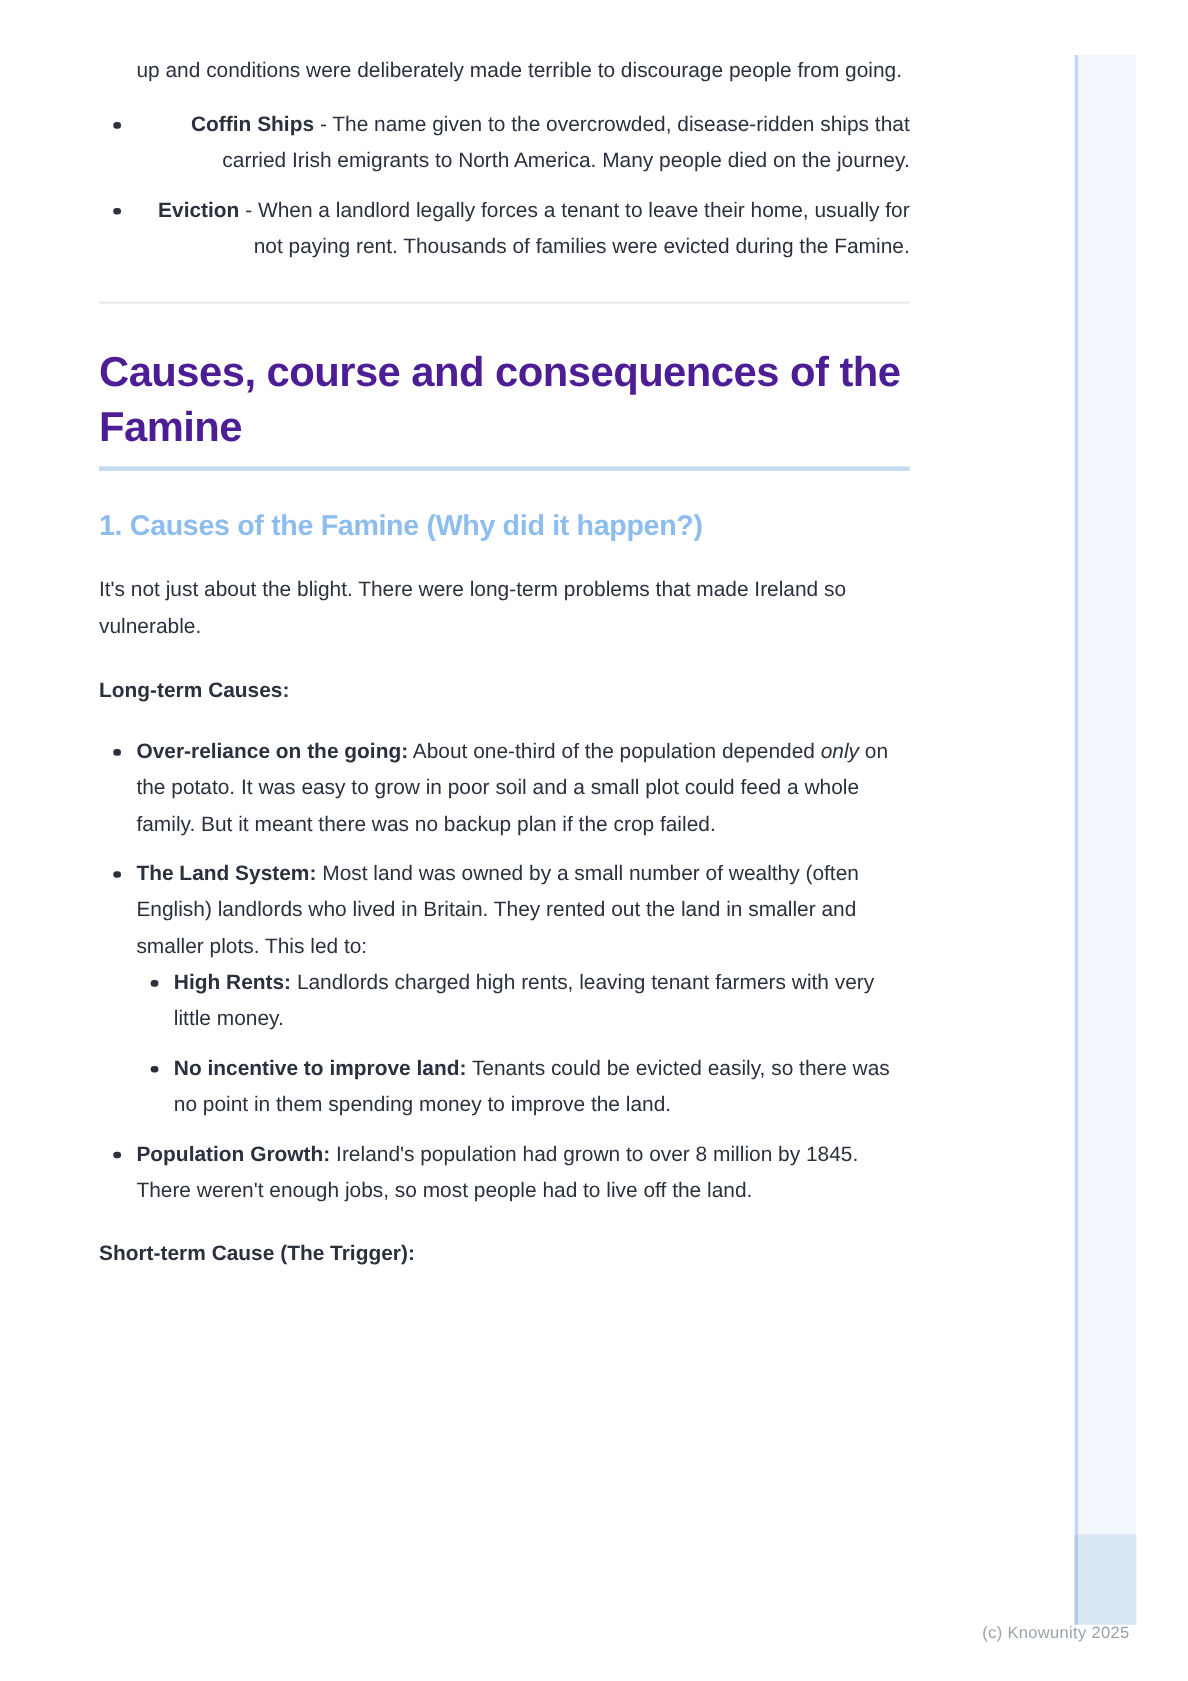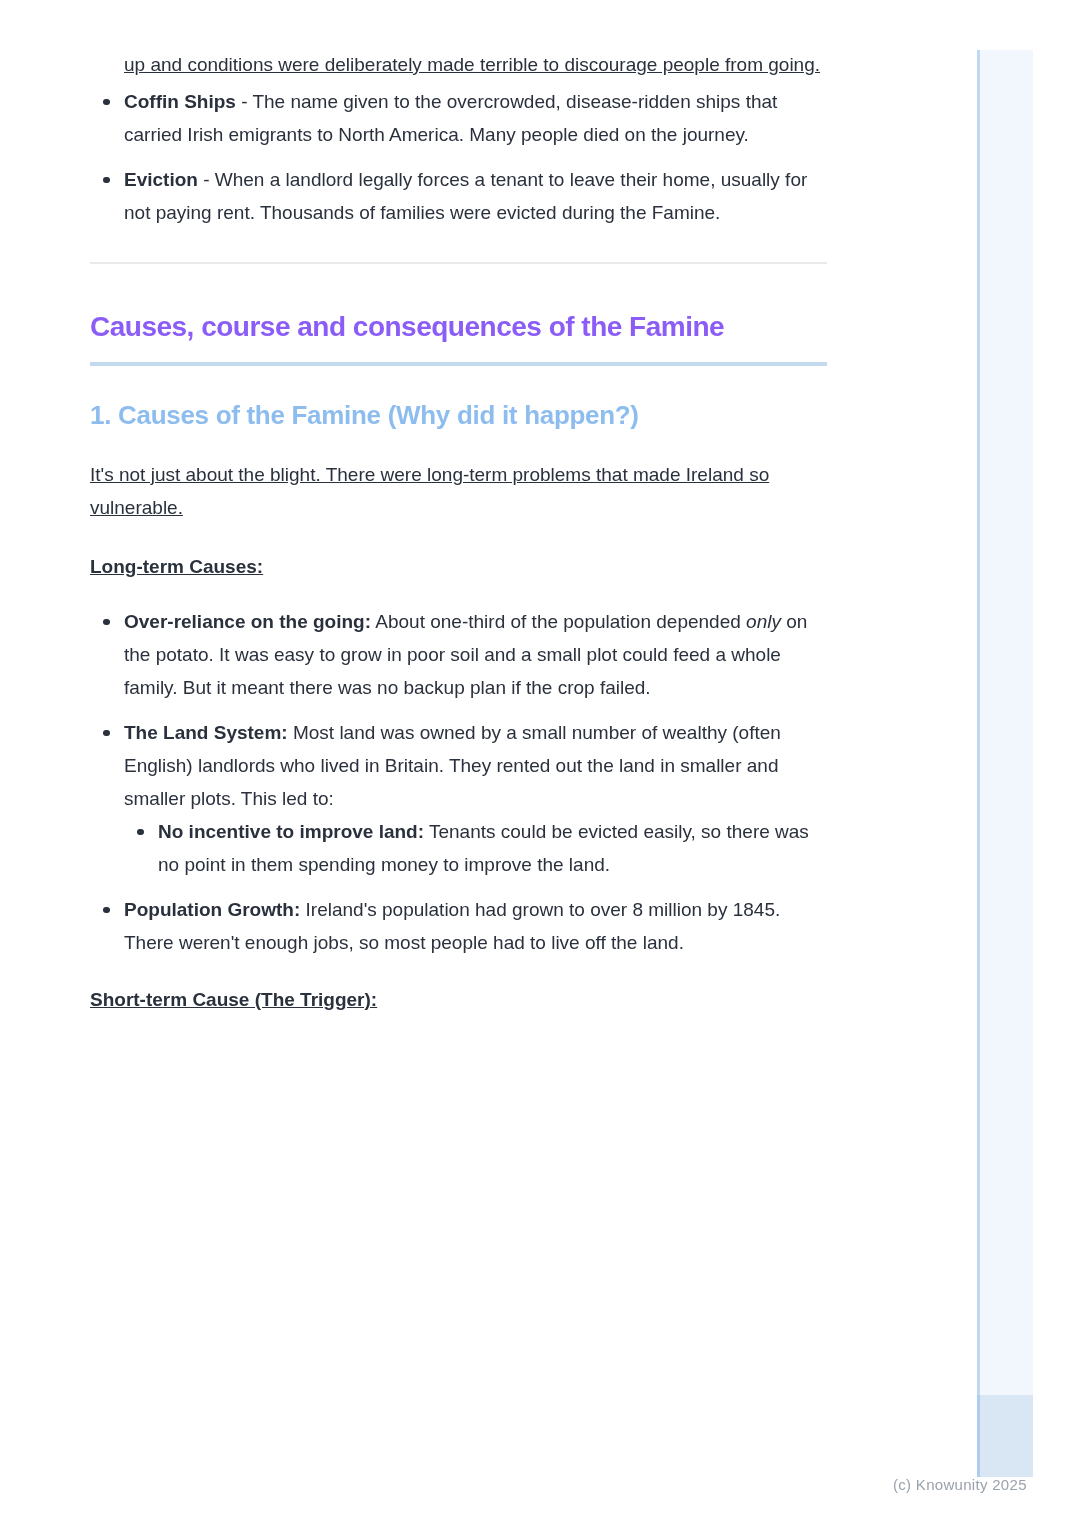--- a/index.html
+++ b/index.html
@@ -10,45 +10,45 @@
     color:#2a313d;
     position:relative;
     overflow:hidden;
   }
   .content {
     position:absolute; left:90px; top:0;
     width:737px;
     padding-top:48px;
     font-size:19px; line-height:33px;
   }
-  p { margin:0;text-decoration:underline; }
+  p { margin:0; }
   strong, b { font-weight:700; }
   em { font-style:italic; }
 
   .cont-para { margin-left:34px; }
 
   ul { list-style:none; margin:0; padding:0; }
-  .main-list { margin-top:4px; }
+  .main-list { margin-top:16px;text-align:right; }
   li { position:relative; padding-left:34px; margin-bottom:12px; }
   li:last-child { margin-bottom:0; }
   li::before {
     content:""; position:absolute; left:13px; top:13.5px;
     width:6.5px; height:6.5px; border-radius:50%;
     background:#2a313d;
   }
   .nested { margin-top:0; margin-bottom:2px; }
   .nested li { margin-bottom:12px; }
   .nested li:last-child { margin-bottom:0; }
 
   .divider { border:none; border-top:2px solid #e8e9eb; margin:33px 0 0 0; }
 
   h1 {
     margin:38px 0 0 0;
-    font-size:28px; line-height:50px; font-weight:700;
-    color:#8b5cf6; letter-spacing:-0.5px;
+    font-size:38px; line-height:50px; font-weight:700;
+    color:#4c1d95; letter-spacing:-0.5px;
   }
   .h1-underline { height:4px; background:#c3daee; margin-top:10px; }
 
   h2 {
     margin:30px 0 0 0;
     font-size:26px; line-height:38px; font-weight:700;
     color:#8cbdee; letter-spacing:-0.3px;
   }
 
   .lead { margin-top:21px; }
@@ -108,20 +108,23 @@
   <ul class="causes-list">
 
     <li>
       <strong>Over-reliance on the going:</strong><span> About one-third of the population depended </span><em>only</em><span> on the potato. It was easy to grow in poor soil and a small plot could feed a whole family. But it meant there was no backup plan if the crop failed.</span>
     </li>
 
     <li>
       <strong>The Land System:</strong><span> Most land was owned by a small number of wealthy (often English) landlords who lived in Britain. They rented out the land in smaller and smaller plots. This led to:</span>
       <ul class="nested">
         <li>
+          <strong>High Rents:</strong><span> Landlords charged high rents, leaving tenant farmers with very little money.</span>
+        </li>
+        <li>
           <strong>No incentive to improve land:</strong><span> Tenants could be evicted easily, so there was no point in them spending money to improve the land.</span>
         </li>
       </ul>
     </li>
 
     <li>
       <strong>Population Growth:</strong><span> Ireland's population had grown to over 8 million by 1845. There weren't enough jobs, so most people had to live off the land.</span>
     </li>
 
   </ul>

